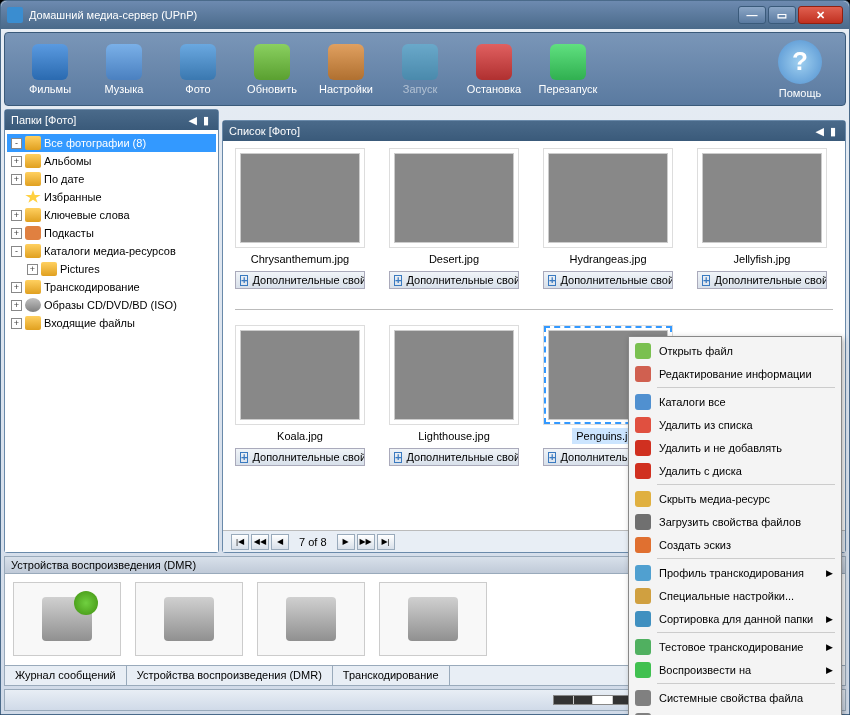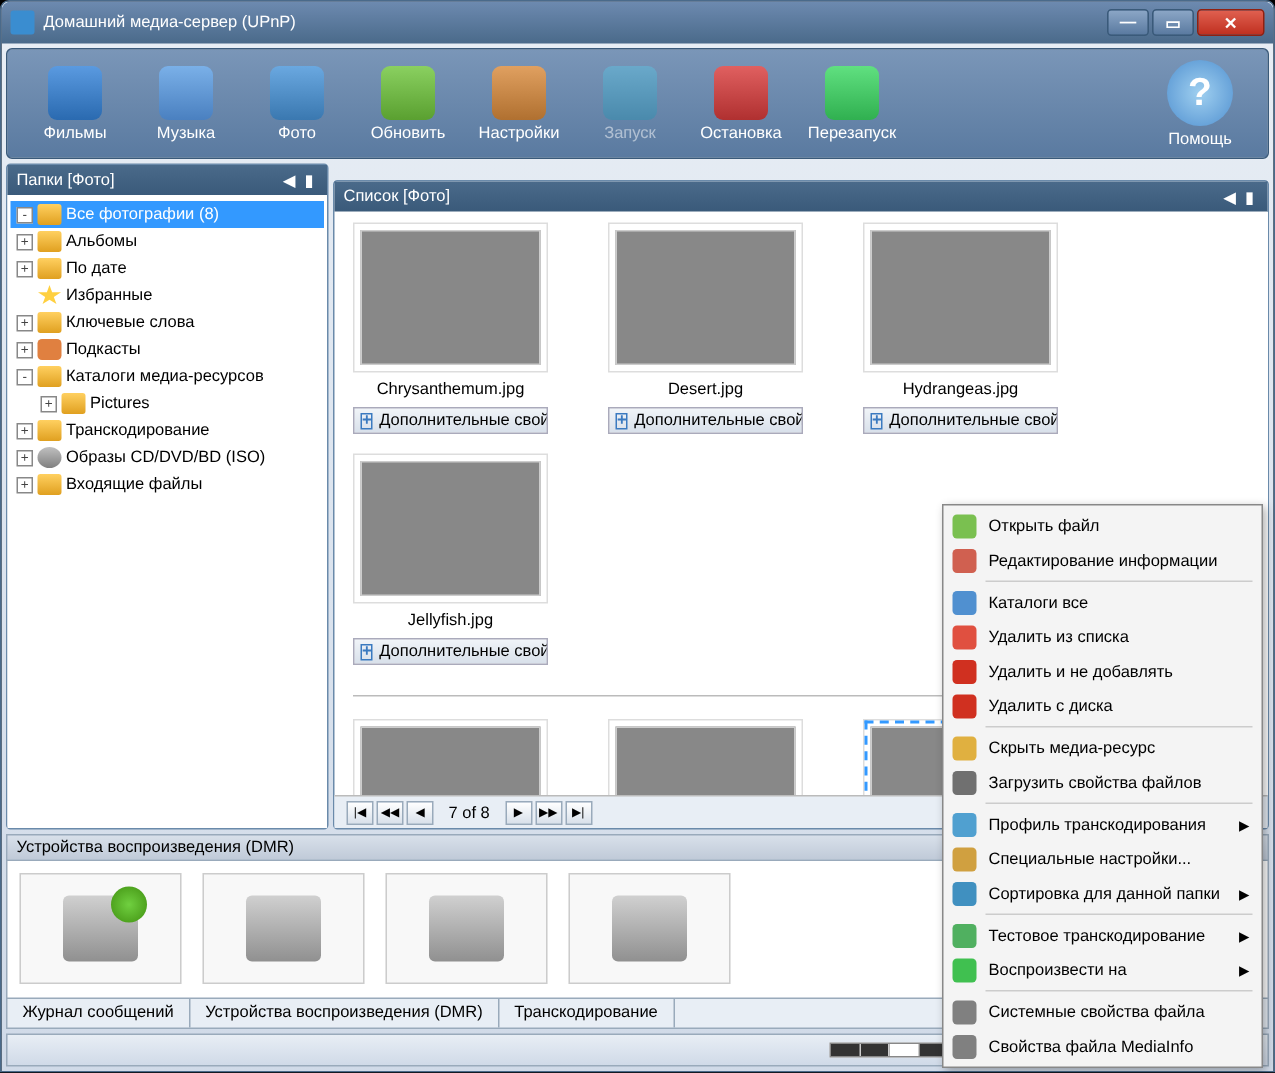--- a/index.html
+++ b/index.html
@@ -37,21 +37,21 @@
 .tree-item .exp.blank { border: none; background: none; }
 .tree-item .tico { width: 16px; height: 14px; border-radius: 2px; }
 .tico.folder { background: linear-gradient(#ffd060,#e0a020); }
 .tico.star { background: #ffd040; clip-path: polygon(50% 0,61% 35%,98% 35%,68% 57%,79% 91%,50% 70%,21% 91%,32% 57%,2% 35%,39% 35%); }
 .tico.disk { background: linear-gradient(#c0c0c0,#808080); border-radius: 50%; }
 .tico.cast { background: #e08040; border-radius: 3px; }
 .main { flex: 1; min-width: 0; margin-top: 11px; }
 .tabs { height: 22px; background: #d8e0ea; display: flex; border-bottom: 1px solid #9ab; padding-left: 4px; }
 .tab { padding: 3px 12px; background: #e8eef5; border: 1px solid #9ab; border-bottom: none; margin-right: 2px; border-radius: 3px 3px 0 0; cursor: pointer; margin-top: 2px; }
 .tab.active { background: #fff; }
-.gallery { flex: 1; overflow: auto; padding: 12px; background: #fff; display: flex; flex-wrap: wrap; gap: 18px 40px; align-content: flex-start; }
+.gallery { flex: 1; overflow: auto; padding: 12px; background: #fff; display: flex; flex-wrap: wrap; gap: 18px 24px; align-content: flex-start; }
 .divider { width: 100%; height: 1px; background: #bbb; margin: 2px 0; }
 .thumb { width: 130px; display: flex; flex-direction: column; align-items: center; }
 .thumb.sel .img { outline: 2px dashed #3399ff; outline-offset: 2px; }
 .thumb.sel .cap { background: #cce5ff; }
 .thumb .img { width: 120px; height: 90px; background: #888; border: 1px solid #ccc; box-shadow: 0 0 0 4px #fff, 0 0 0 5px #ddd; }
 .thumb .cap { margin-top: 8px; text-align: center; padding: 2px 4px; }
 .thumb .extra { width: 130px; height: 18px; margin-top: 4px; background: linear-gradient(#f0f4f8,#d8e0ea); border: 1px solid #aab; display: flex; align-items: center; padding: 0 4px; gap: 4px; font-size: 10px; overflow: hidden; white-space: nowrap; cursor: pointer; }
 .thumb .extra .plus { width: 11px; height: 11px; border: 1px solid #3a7ac0; color: #3a7ac0; display: flex; align-items: center; justify-content: center; font-weight: bold; }
 .pager { height: 22px; background: #e8eef5; border-top: 1px solid #bbb; display: flex; align-items: center; padding: 0 8px; gap: 2px; }
 .pbtn { width: 18px; height: 16px; background: linear-gradient(#fff,#d8e0ea); border: 1px solid #9ab; display: flex; align-items: center; justify-content: center; font-size: 8px; cursor: pointer; }
@@ -348,20 +348,24 @@
     </div>
     <div class="sep"></div>
     <div class="row">
       <div class="cico" style="background: rgb(224, 176, 64);"></div>
       <span>Скрыть медиа-ресурс</span>
     </div>
     <div class="row">
       <div class="cico" style="background: rgb(112, 112, 112);"></div>
       <span>Загрузить свойства файлов</span>
     </div>
+    <div class="row">
+      <div class="cico" style="background: rgb(224, 112, 48);"></div>
+      <span>Создать эскиз</span>
+    </div>
     <div class="sep"></div>
     <div class="row">
       <div class="cico" style="background: rgb(80, 160, 208);"></div>
       <span>Профиль транскодирования</span>
       <span class="arrr">▶</span>
     </div>
     <div class="row">
       <div class="cico" style="background: rgb(208, 160, 64);"></div>
       <span>Специальные настройки...</span>
     </div>

